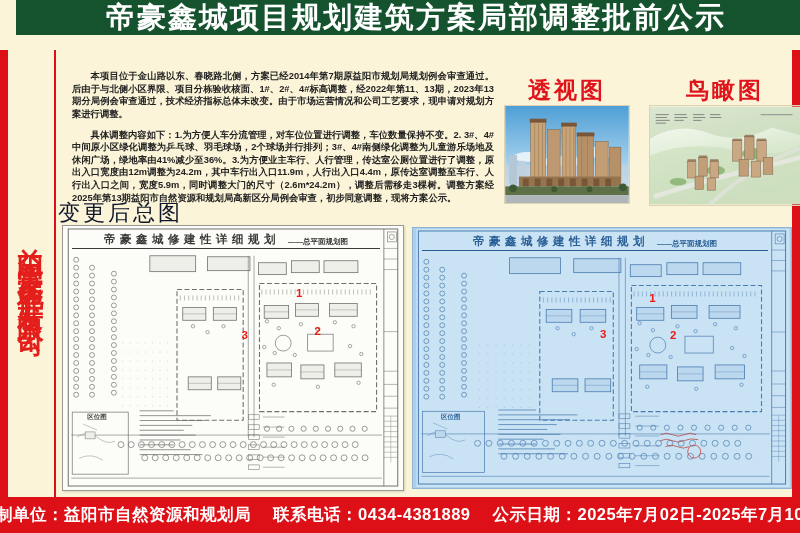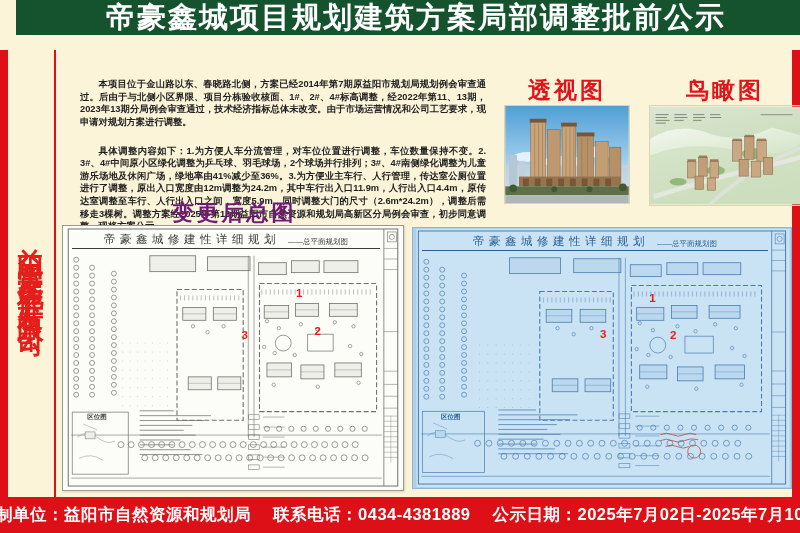--- a/index.html
+++ b/index.html
@@ -15,41 +15,41 @@
 
   .footer-banner{position:absolute;bottom:0;left:0;width:100%;height:36px;background:#dd1017;display:flex;align-items:center;justify-content:center;gap:22px}
   .footer-banner span{color:#fff;font-size:16.5px;font-weight:bold;letter-spacing:.5px;white-space:nowrap}
 
   .sidebar{position:absolute;left:8px;top:50px;bottom:36px;width:48px;border-right:2px solid #dd1017;display:flex;align-items:center;justify-content:center}
   .vertical-text{writing-mode:vertical-rl;text-orientation:upright;color:#e41f1b;font-size:26px;font-weight:bold;letter-spacing:7px;line-height:1}
 
   .main{position:absolute;left:58px;top:50px;right:8px;bottom:36px}
 
   .notice-text{position:absolute;left:6px;top:12px;width:438px;font-size:9.3px;line-height:1.36;color:#222;text-align:justify;font-weight:600}
-  .notice-text p{text-indent:2em;margin:16px}
+  .notice-text p{text-indent:2em;margin:8px}
 
   .renders{position:absolute;left:446px;top:28px;display:flex;gap:19px}
   .render-col{display:flex;flex-direction:column;align-items:center}
   .render-label{color:#e0151c;font-size:23px;font-weight:bold;letter-spacing:3px;height:27px;line-height:25px}
   .render-img{border:1px solid #ddd3b2;display:block}
 
   .section-labels{position:absolute;top:148px;left:0;right:0;display:flex}
-  .section-labels .cell{color:#701a75;font-size:22px;font-weight:bold;letter-spacing:3px;text-align:center}
+  .section-labels .cell{color:#0f172a;font-size:22px;font-weight:normal;letter-spacing:3px;}
   .cell.after{width:352px}
   .cell.before{flex:1}
 
   .plans-row{position:absolute;top:175px;left:0;right:0;bottom:0}
   .plan{position:absolute}
   .plan svg{position:absolute;left:0;top:0;width:100%;height:100%}
   .plan-after{left:4px;top:0;width:342px;height:266px;background:#fcfcf8;border:1px solid #9a9a92;color:#3a3a3a;box-shadow:1px 1px 2px rgba(0,0,0,.15)}
   .plan-before{left:354px;top:2px;width:380px;height:262px;background:#aed0e9;border:1px solid #8fb5d4;color:#2a5f96}
 
   .plan-head{position:absolute;top:4px;left:9px;right:23px;height:19px;display:flex;align-items:flex-end;justify-content:center;gap:8px;border-bottom:1.2px solid currentColor;padding-bottom:1px;z-index:2}
-  .plan-title{font-size:11.5px;font-weight:normal;letter-spacing:4.5px;white-space:nowrap}
-  .plan-sub{font-size:7.5px;font-weight:normal;white-space:nowrap}
+  .plan-title{font-size:11.5px;font-weight:bold;letter-spacing:4.5px;white-space:nowrap}
+  .plan-sub{font-size:7.5px;font-weight:bold;white-space:nowrap}
 
   .marker{position:absolute;color:#ea1c15;font-weight:bold;font-size:11.5px;z-index:3}
   .locmap-label{position:absolute;left:3.5%;top:71%;width:13%;text-align:center;font-size:6.5px;font-weight:bold;z-index:2}
 </style>
 </head>
 <body>
 
 <div class="poster">
 
   <div class="top-banner">

